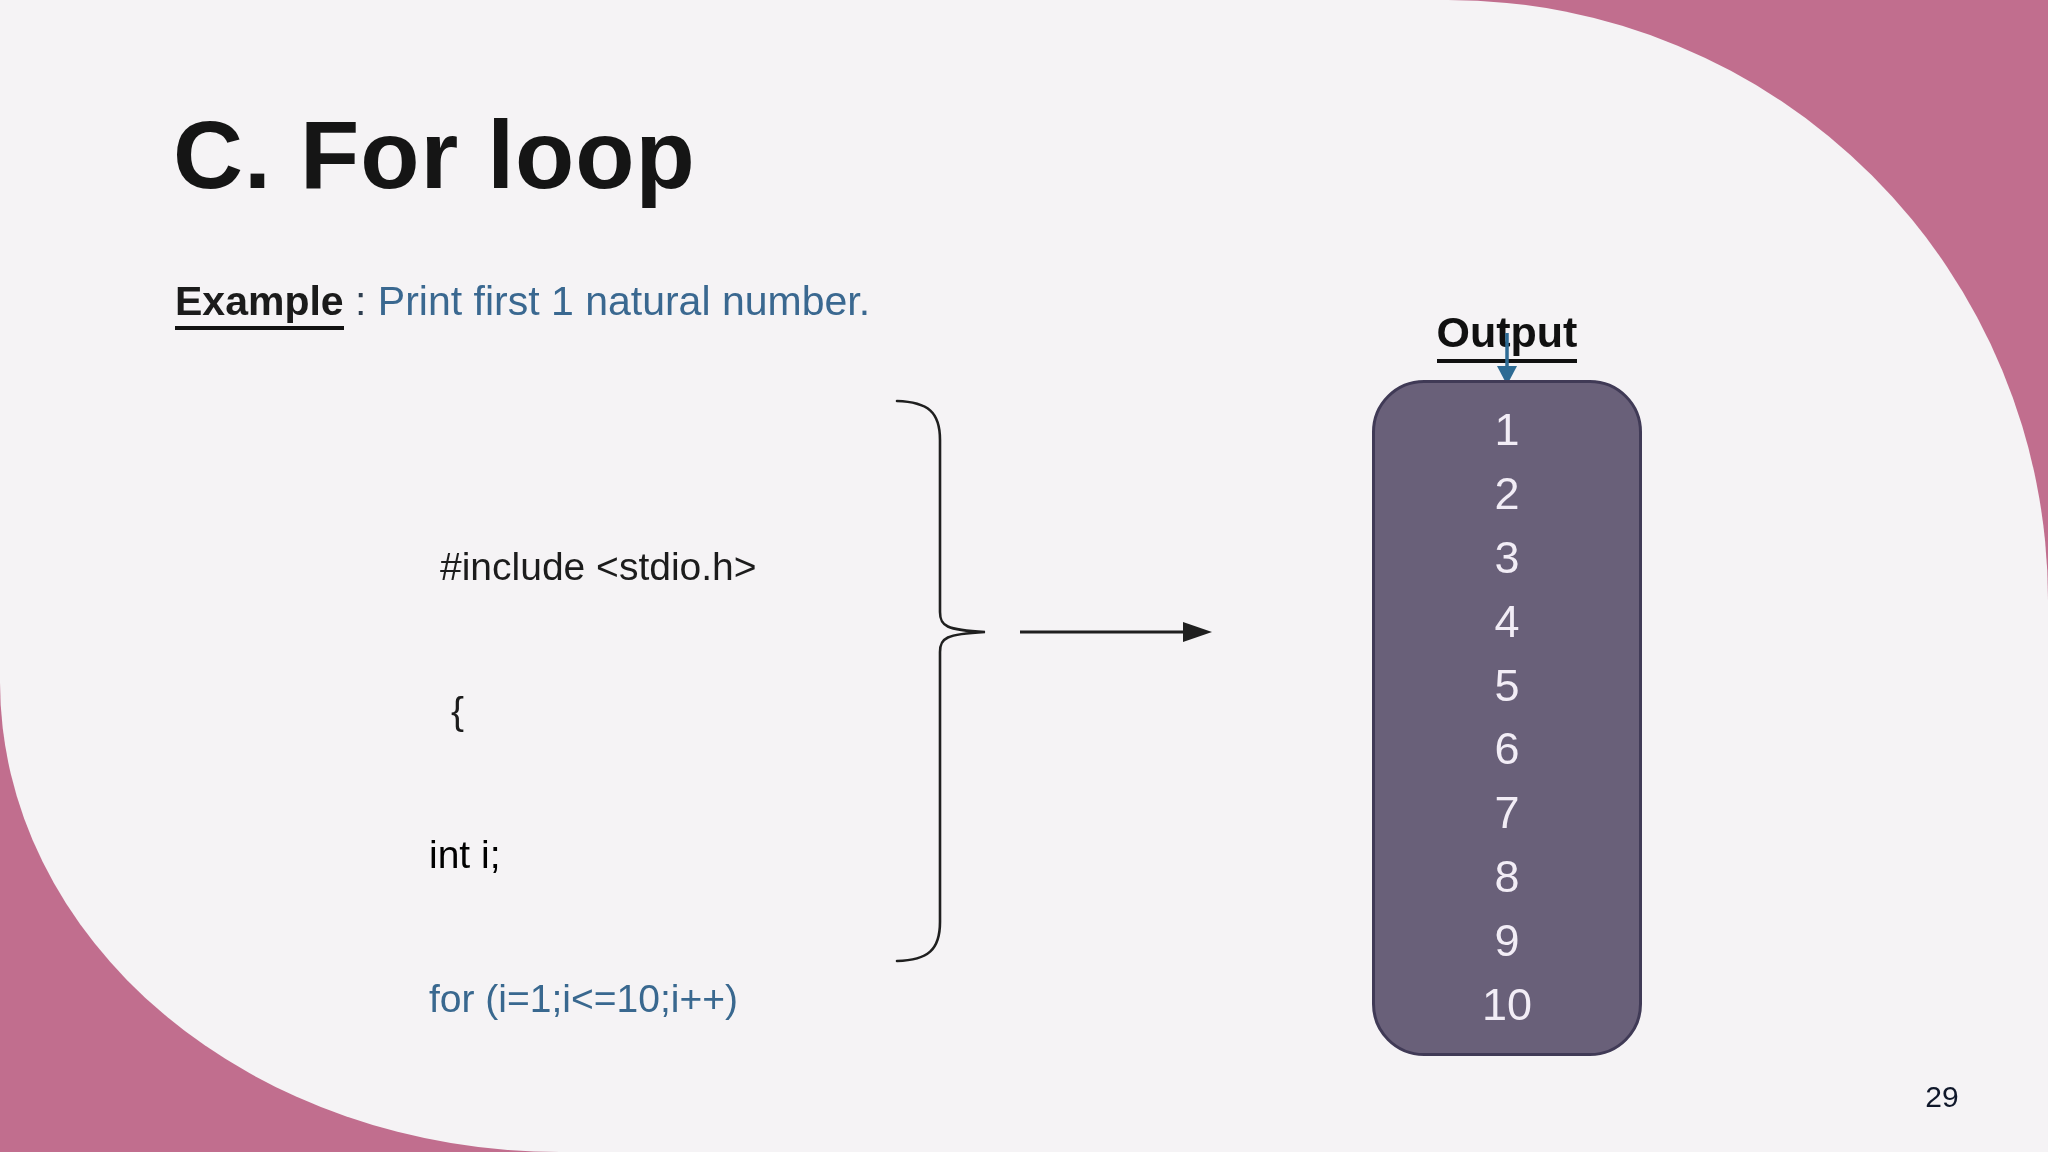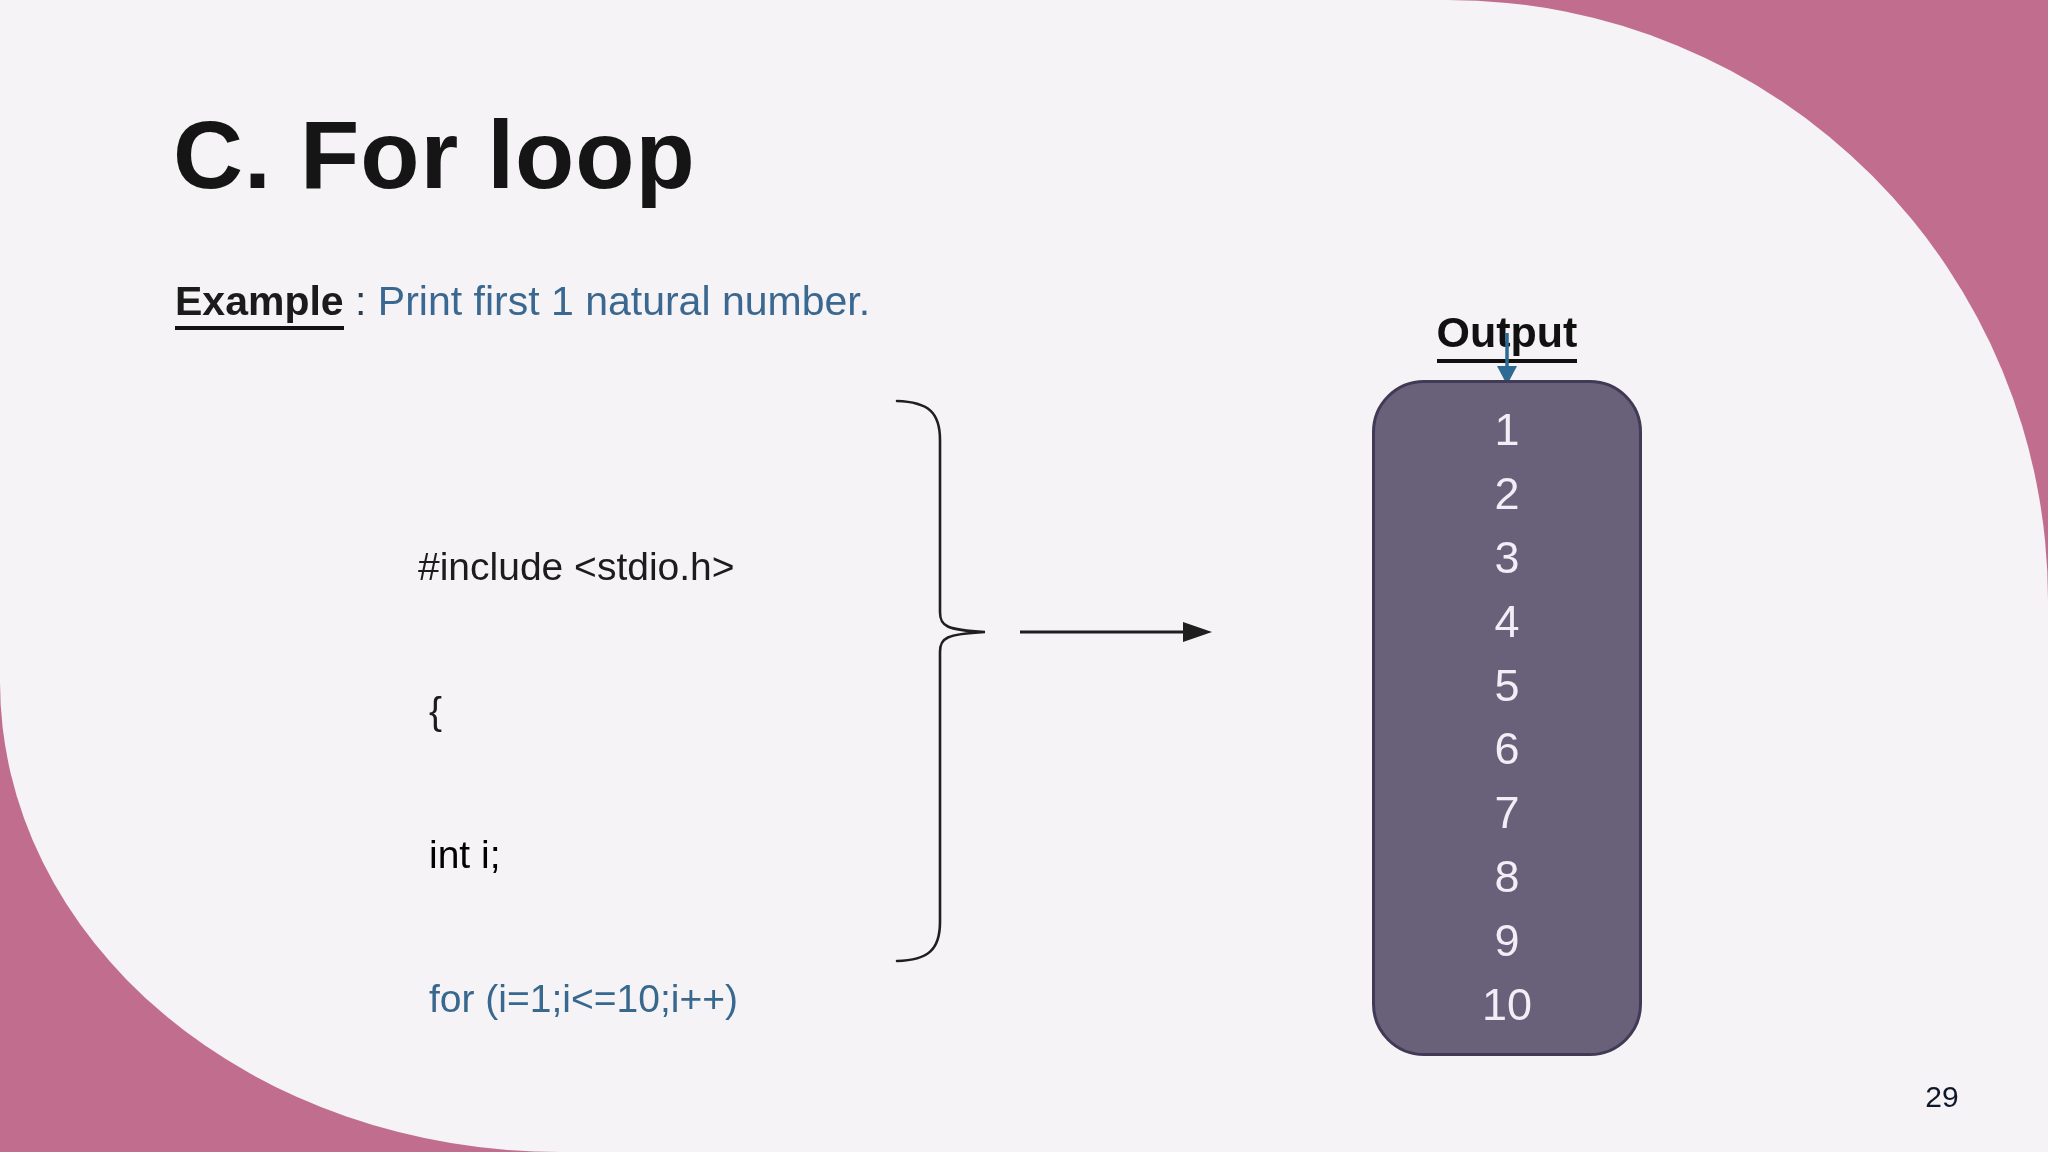--- a/index.html
+++ b/index.html
@@ -28,21 +28,21 @@
   }
   .example-label{font-weight:700;border-bottom:4px solid #111;padding-bottom:2px;}
   .example-sep{white-space:pre;color:#2e3e50;}
   .example-desc{color:#3a6890;}
   .code-block{
     position:absolute;left:418px;top:447px;
     font-size:39px;line-height:48px;white-space:pre;
   }
   .code-line{height:48px;}
   .code-line.indent{padding-left:11px;}
-  .c-dark{color:#1c1c1c;}
+  .c-dark{color:#1c1c1c;margin-left:22px;}
   .c-gray{color:#000000;}
   .c-blue{color:#39688f;}
   .decor-svg{position:absolute;left:880px;top:390px;}
   .output-label-wrap{
     position:absolute;left:1372px;top:278px;width:270px;
     text-align:center;
     margin-top:30px;
   }
   .output-label{
     display:inline-block;

